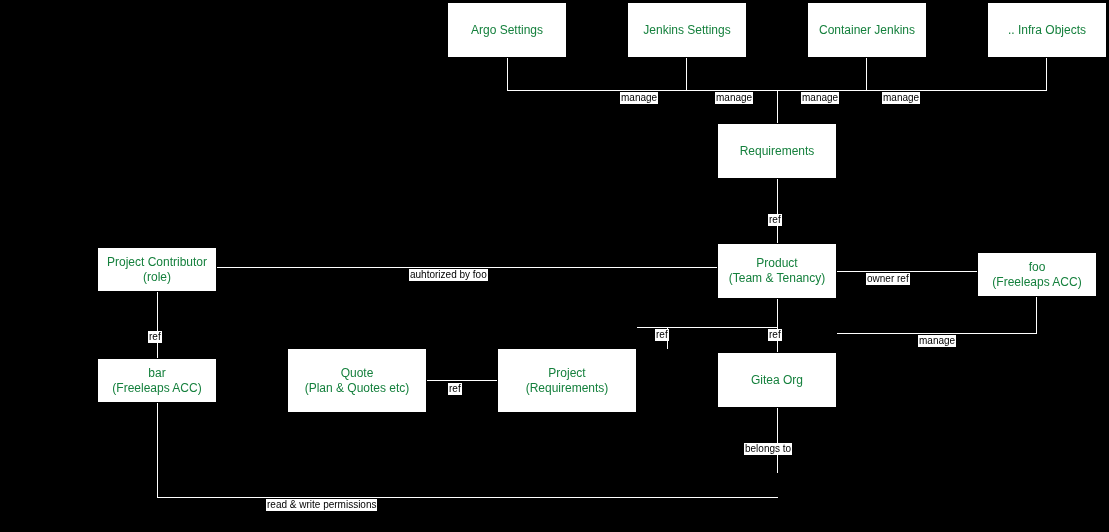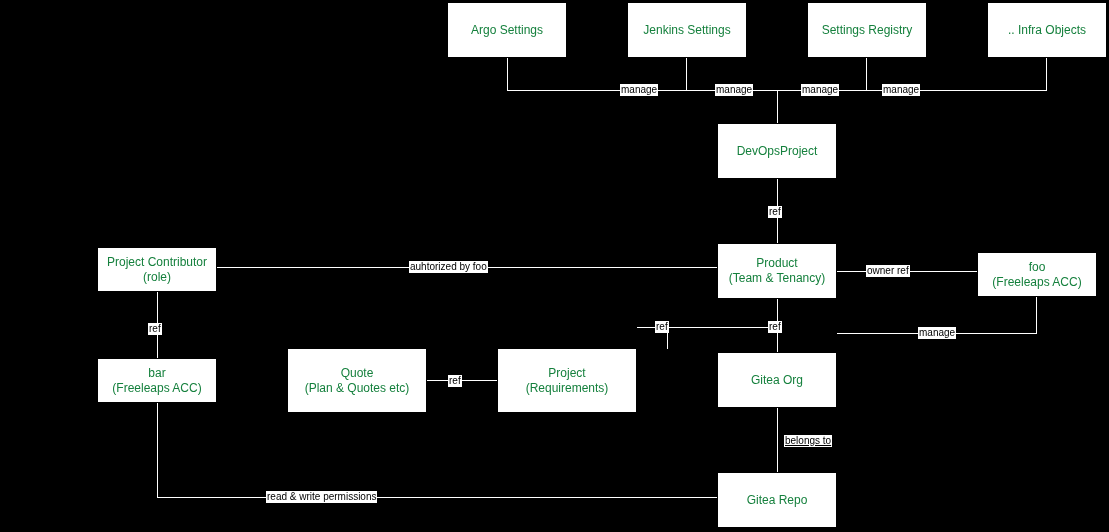--- a/index.html
+++ b/index.html
@@ -31,20 +31,21 @@
   }
   .edge-label {
     position: absolute;
     background: #ffffff;
     color: #000000;
     font-size: 10px;
     line-height: 12px;
     padding: 0 1px;
     box-sizing: border-box;
     white-space: nowrap;
+    margin-top: 8px;
   }
   .edge {
     position: absolute;
     background: #ffffff;
   }
 </style>
 </head>
 <body>
 
 <div id="canvas">
@@ -64,46 +65,45 @@
   <div class="edge" style="left:837px; top:333px; width:200px; height:1px;"></div>
   <div class="edge" style="left:427px; top:380px; width:71px; height:1px;"></div>
   <div class="edge" style="left:637px; top:327px; width:141px; height:1px;"></div>
   <div class="edge" style="left:667px; top:327px; width:1px; height:22px;"></div>
   <div class="edge" style="left:157px; top:267px; width:561px; height:1px;"></div>
   <div class="edge" style="left:157px; top:403px; width:1px; height:95px;"></div>
   <div class="edge" style="left:157px; top:497px; width:621px; height:1px;"></div>
 
   <div class="node" style="left:447px; top:2px; width:120px; height:56px;"><span>Argo Settings</span></div>
   <div class="node" style="left:627px; top:2px; width:120px; height:56px;align-items:center;"><span>Jenkins Settings</span></div>
-  <div class="node" style="left:807px; top:2px; width:120px; height:56px;"><span>Settings Registry</span></div>
+  <div class="node" style="left:807px; top:2px; width:120px; height:56px;"><span>Container Jenkins</span></div>
   <div class="node" style="left:987px; top:2px; width:120px; height:56px;"><span>.. Infra Objects</span></div>
-  <div class="node" style="left:717px; top:123px; width:120px; height:56px;"><span>DevOpsProject</span></div>
+  <div class="node" style="left:717px; top:123px; width:120px; height:56px;"><span>Requirements</span></div>
   <div class="node" style="left:717px; top:243px; width:120px; height:56px;"><span>Product
 (Team &amp; Tenancy)</span></div>
   <div class="node" style="left:97px; top:247px; width:120px; height:45px;"><span>Project Contributor
 (role)</span></div>
   <div class="node" style="left:977px; top:252px; width:120px; height:45px;"><span>foo
 (Freeleaps ACC)</span></div>
   <div class="node" style="left:97px; top:358px; width:120px; height:45px;"><span>bar
 (Freeleaps ACC)</span></div>
   <div class="node" style="left:287px; top:348px; width:140px; height:65px;"><span>Quote
 (Plan &amp; Quotes etc)</span></div>
   <div class="node" style="left:497px; top:348px; width:140px; height:65px;text-align:center;"><span>Project
 (Requirements)</span></div>
   <div class="node" style="left:717px; top:352px; width:120px; height:56px;"><span>Gitea Org</span></div>
-  <div class="node" style="left:717px; top:472px; width:120px; height:56px;"><span>Gitea Repo</span></div>
 
   <div class="edge-label" style="left:620px; top:84px;">manage</div>
   <div class="edge-label" style="left:715px; top:84px;">manage</div>
   <div class="edge-label" style="left:801px; top:84px;">manage</div>
   <div class="edge-label" style="left:882px; top:84px;">manage</div>
   <div class="edge-label" style="left:768px; top:206px;">ref</div>
   <div class="edge-label" style="left:409px; top:261px;">auhtorized by foo</div>
   <div class="edge-label" style="left:866px; top:265px;">owner ref</div>
   <div class="edge-label" style="left:148px; top:323px;">ref</div>
   <div class="edge-label" style="left:655px; top:321px;">ref</div>
   <div class="edge-label" style="left:768px; top:321px;">ref</div>
   <div class="edge-label" style="left:918px; top:327px;">manage</div>
   <div class="edge-label" style="left:448px; top:375px;">ref</div>
-  <div class="edge-label" style="left:784px; top:435px;text-decoration:underline;">belongs to</div>
+  <div class="edge-label" style="left:744px; top:435px;">belongs to</div>
   <div class="edge-label" style="left:266px; top:491px;">read &amp; write permissions</div>
 
 </div>
 
 </body></html>

